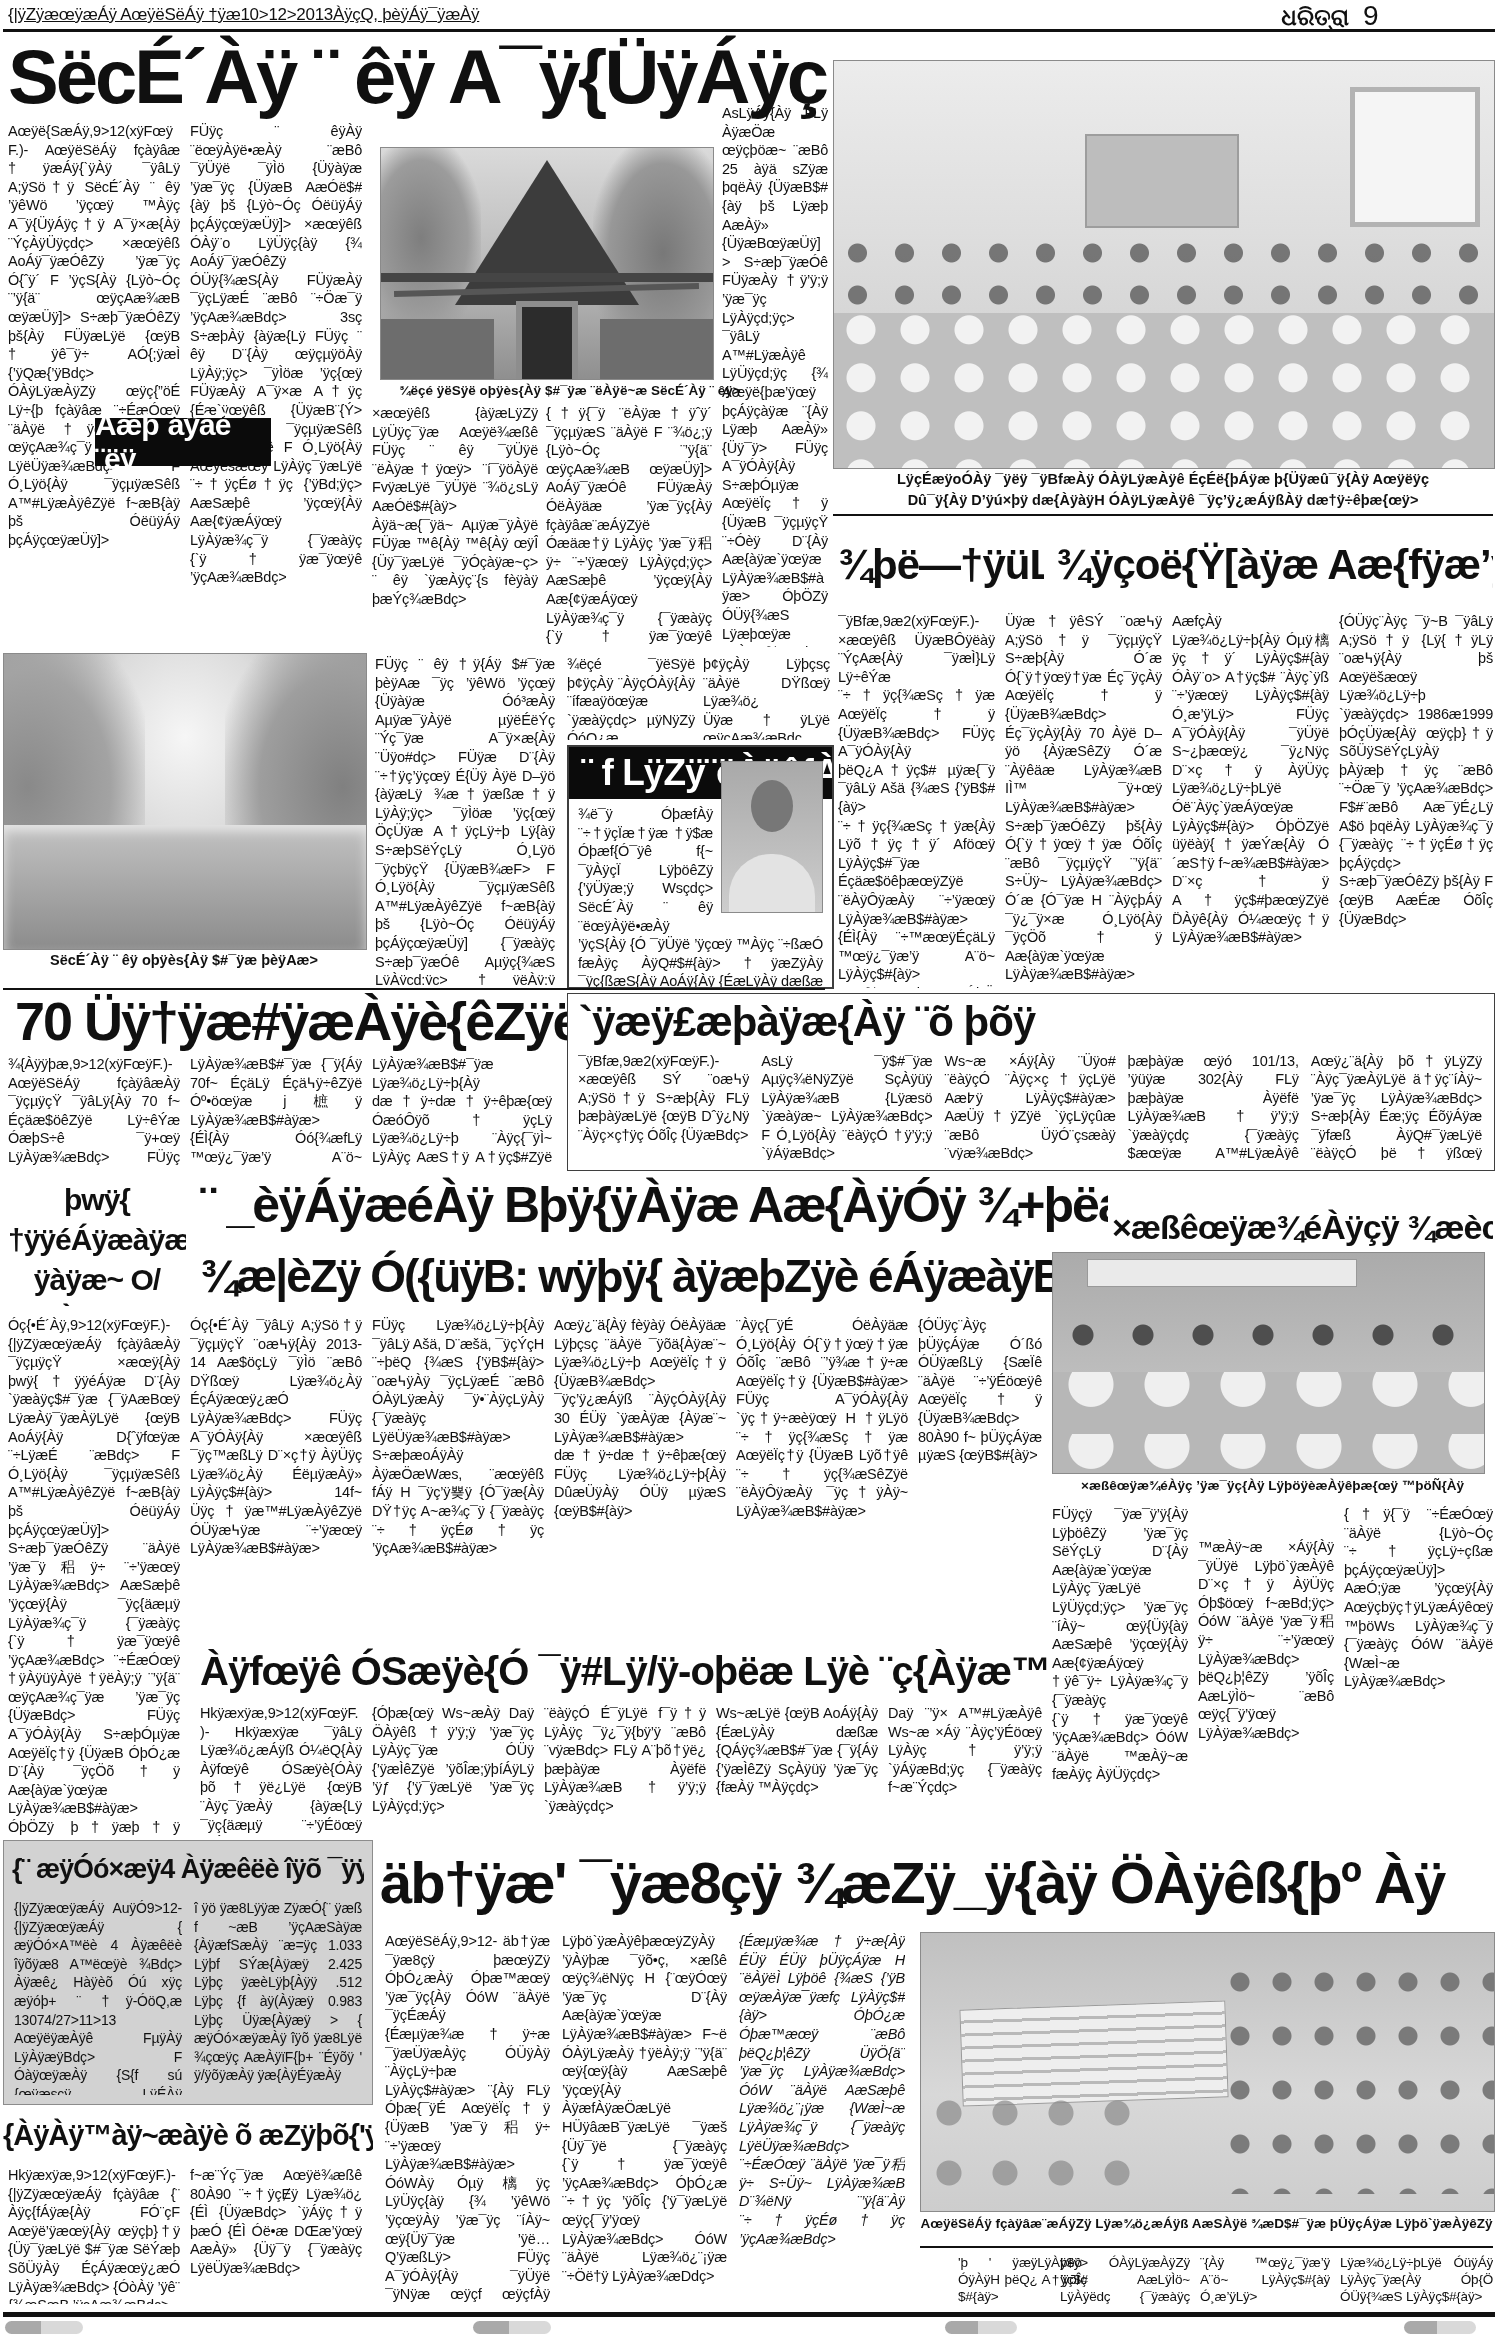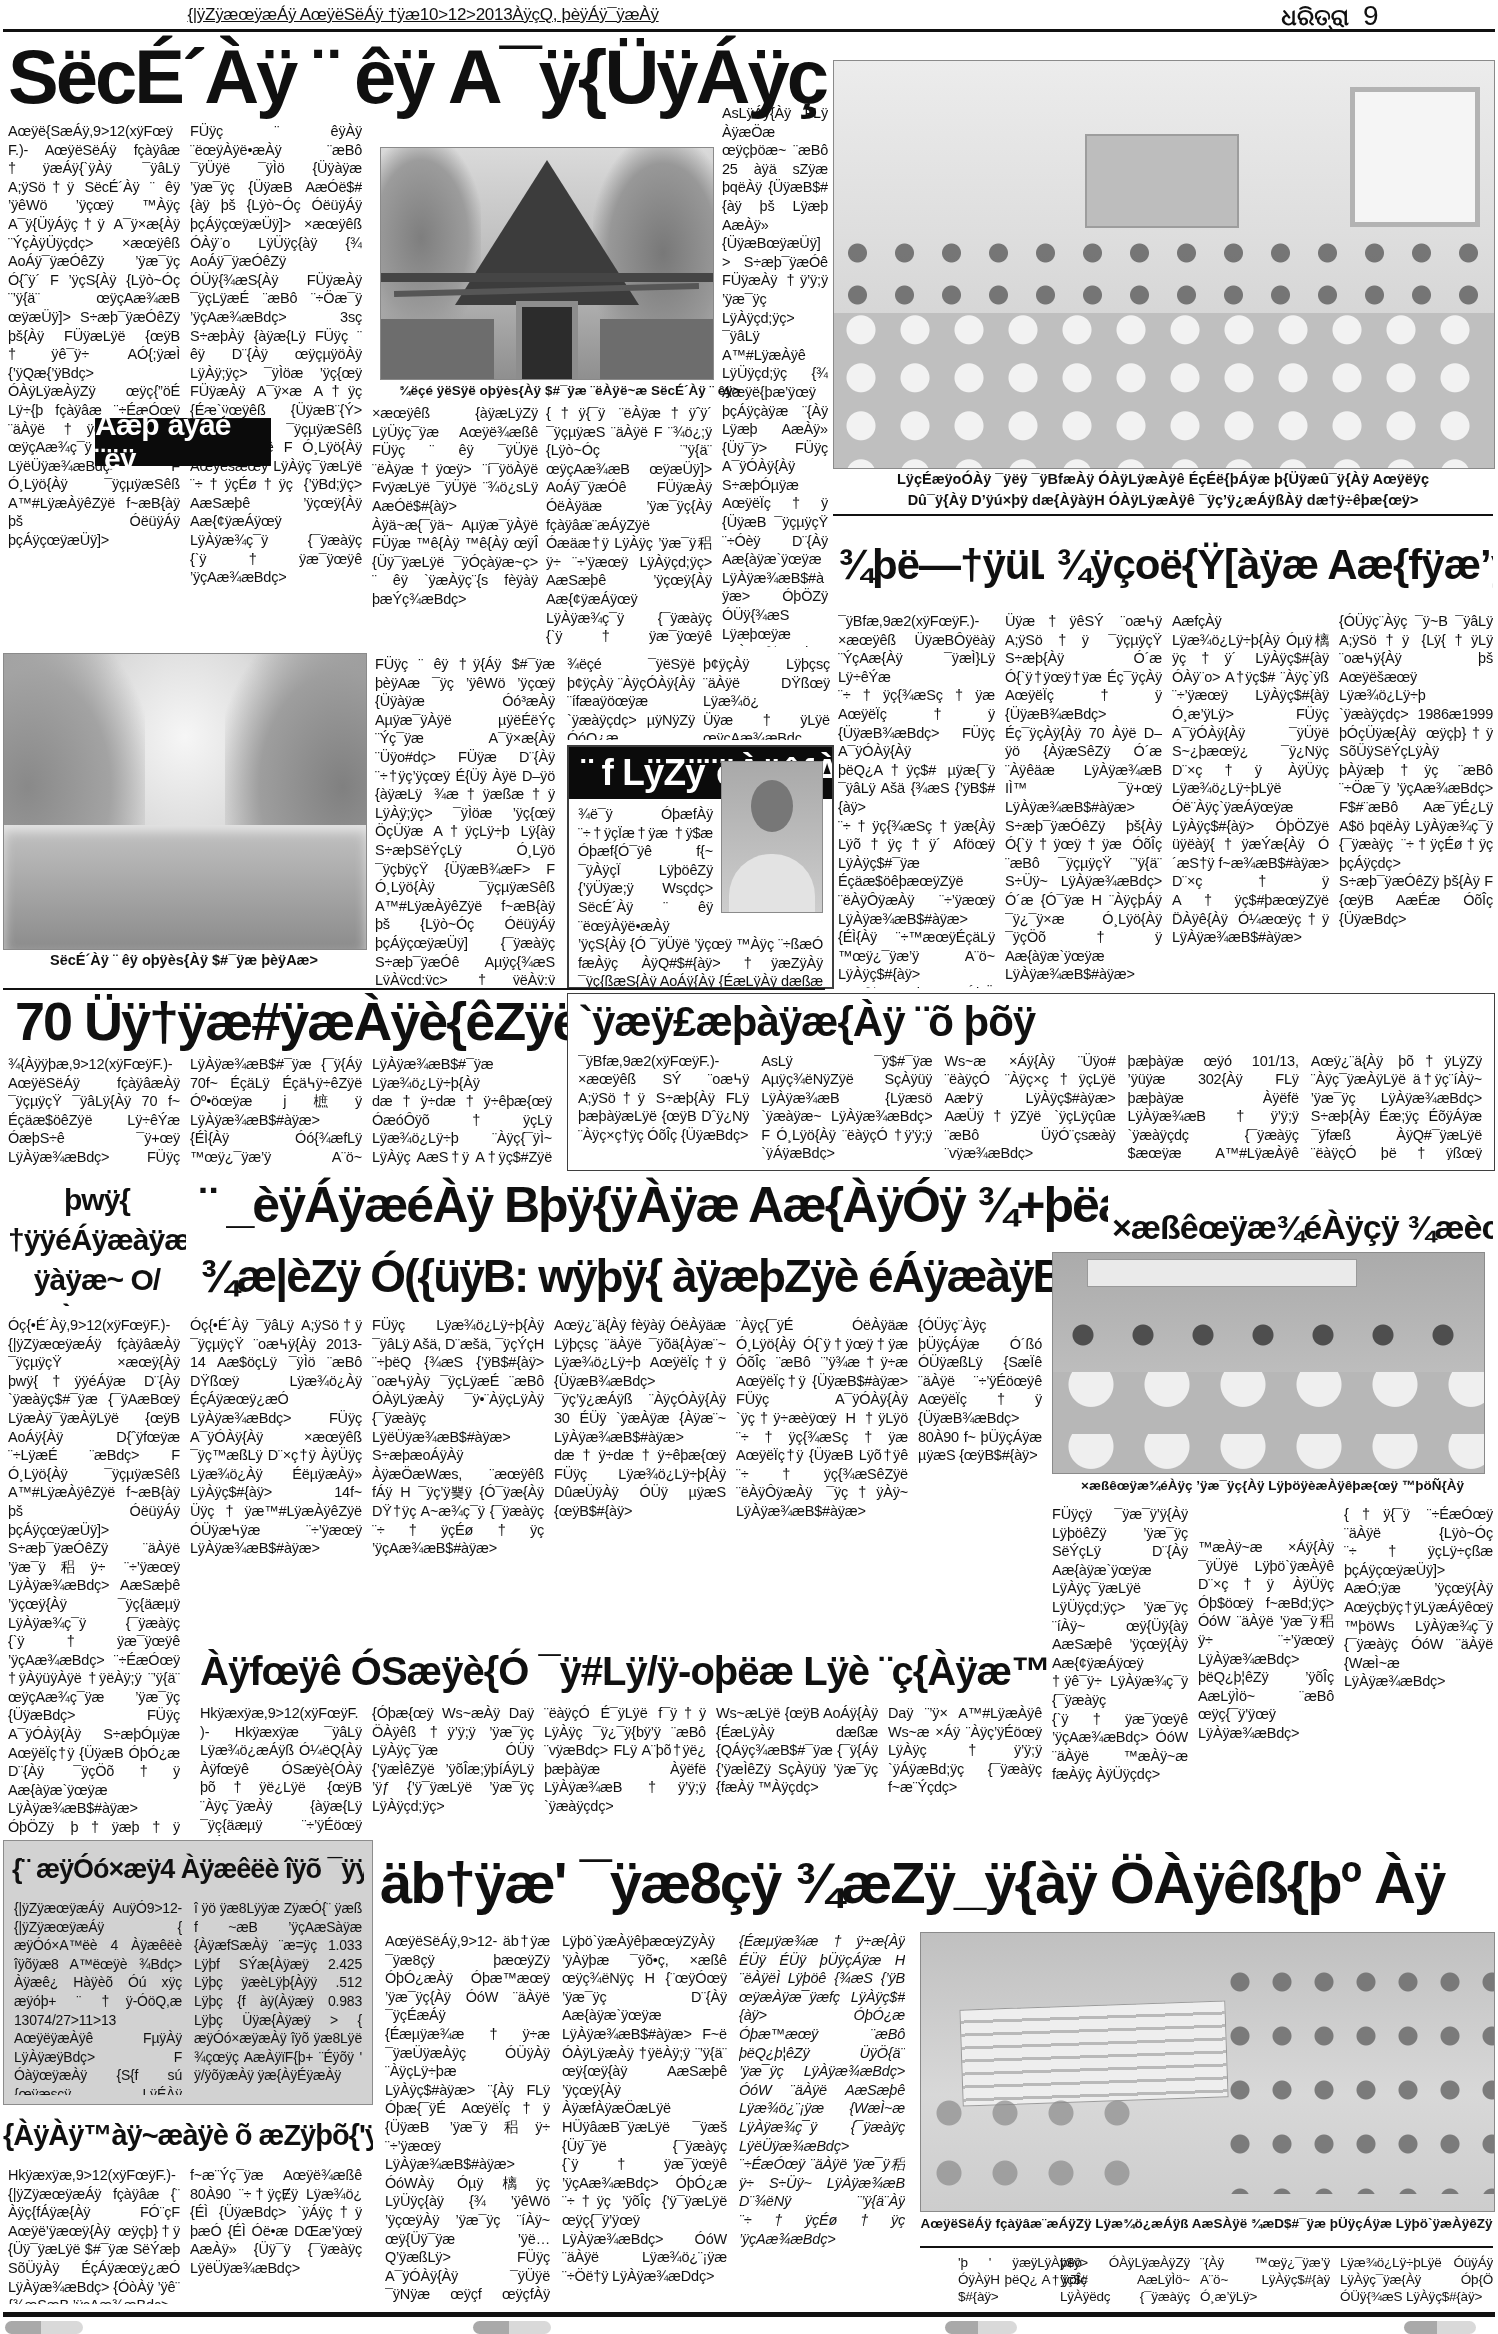--- a/index.html
+++ b/index.html
@@ -67,21 +67,21 @@
   
   .storybox{position:absolute;border:2px solid #3f3f3f;background:#fff;overflow:hidden;}
   .storybar{background:#0b0b0b;color:#fff;font-weight:700;font-size:37px;line-height:52px;height:52px;
      padding-left:12px;letter-spacing:-1px;white-space:nowrap;overflow:hidden;}
   .storybody{padding:6px 9px;font-size:14.5px;line-height:18.6px;text-align:justify;letter-spacing:-.2px;}
   .grid-row{position:absolute;display:flex;}
   .grid-row .gcol{font-size:14.5px;line-height:18.4px;text-align:justify;overflow:hidden;letter-spacing:-.2px;}
   .graybox{position:absolute;background:#d2d2d2;border:1px solid #8c8c8c;overflow:hidden;}
   .pill{position:absolute;height:13px;border-radius:7px;
      background:linear-gradient(90deg,#a9a9a9 0 46%,#d9d9d9 46% 100%);}
-  .masthead{position:absolute;font-size:17px;letter-spacing:-.3px;white-space:nowrap;text-decoration:underline;text-align:center;}
+  .masthead{position:absolute;font-size:17px;letter-spacing:-.3px;white-space:nowrap;text-decoration:underline;}
   .pname{font-size:23px;font-weight:700;letter-spacing:0;}
   .pnum{font-size:28px;font-weight:400;margin-left:14px;}
 </style>
 </head>
 <body>
 
 <div class="page">
 
   <div class="masthead" style="left:8px;top:5px;width:830px;height:24px;">{|ÿZÿæœÿæÁÿ AœÿëSëÁÿ †ÿæ10&gt;12&gt;2013ÀÿçQ, þèÿÁÿ¯ÿæÀÿ</div>
   <div class="abs" style="right:8px;top:0;width:320px;height:30px;text-align:center;white-space:nowrap;">

